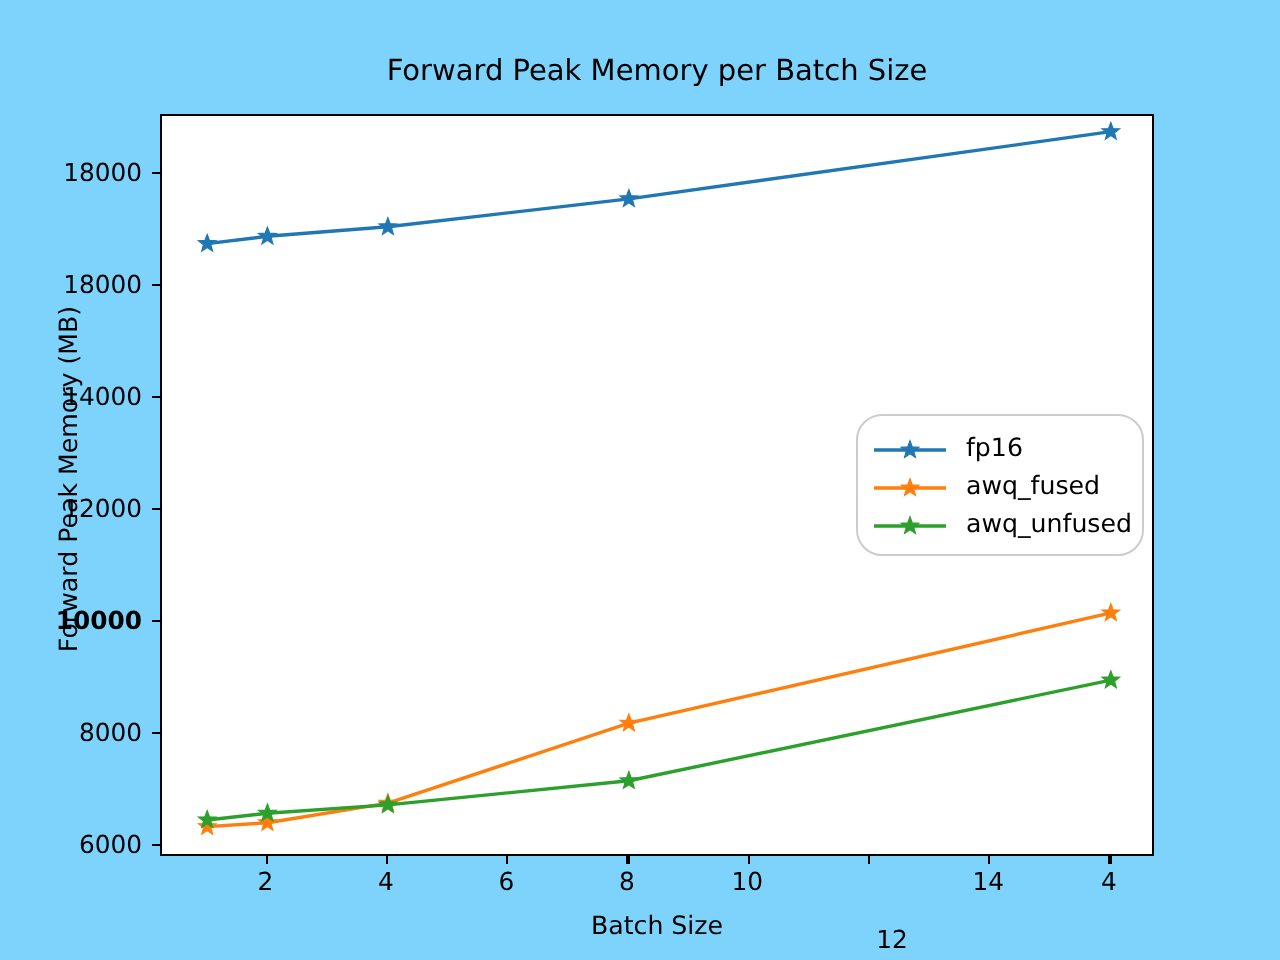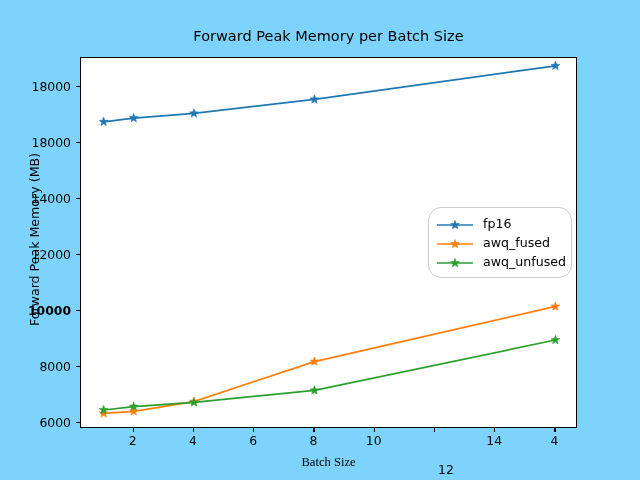--- a/index.html
+++ b/index.html
@@ -88,21 +88,20 @@
     background: #000000;
   }
   #xlabel {
     position: absolute;
     left: 80px;
     top: 455px;
     width: 497px;
     text-align: center;
     font-size: 12.6px;
     color: #000000;
-    font-family: Liberation Serif, serif;
   }
   #ylabel {
     position: absolute;
     left: -96px;
     top: 232px;
     width: 260px;
     text-align: center;
     font-size: 12.6px;
     color: #000000;
     transform: rotate(-90deg);

